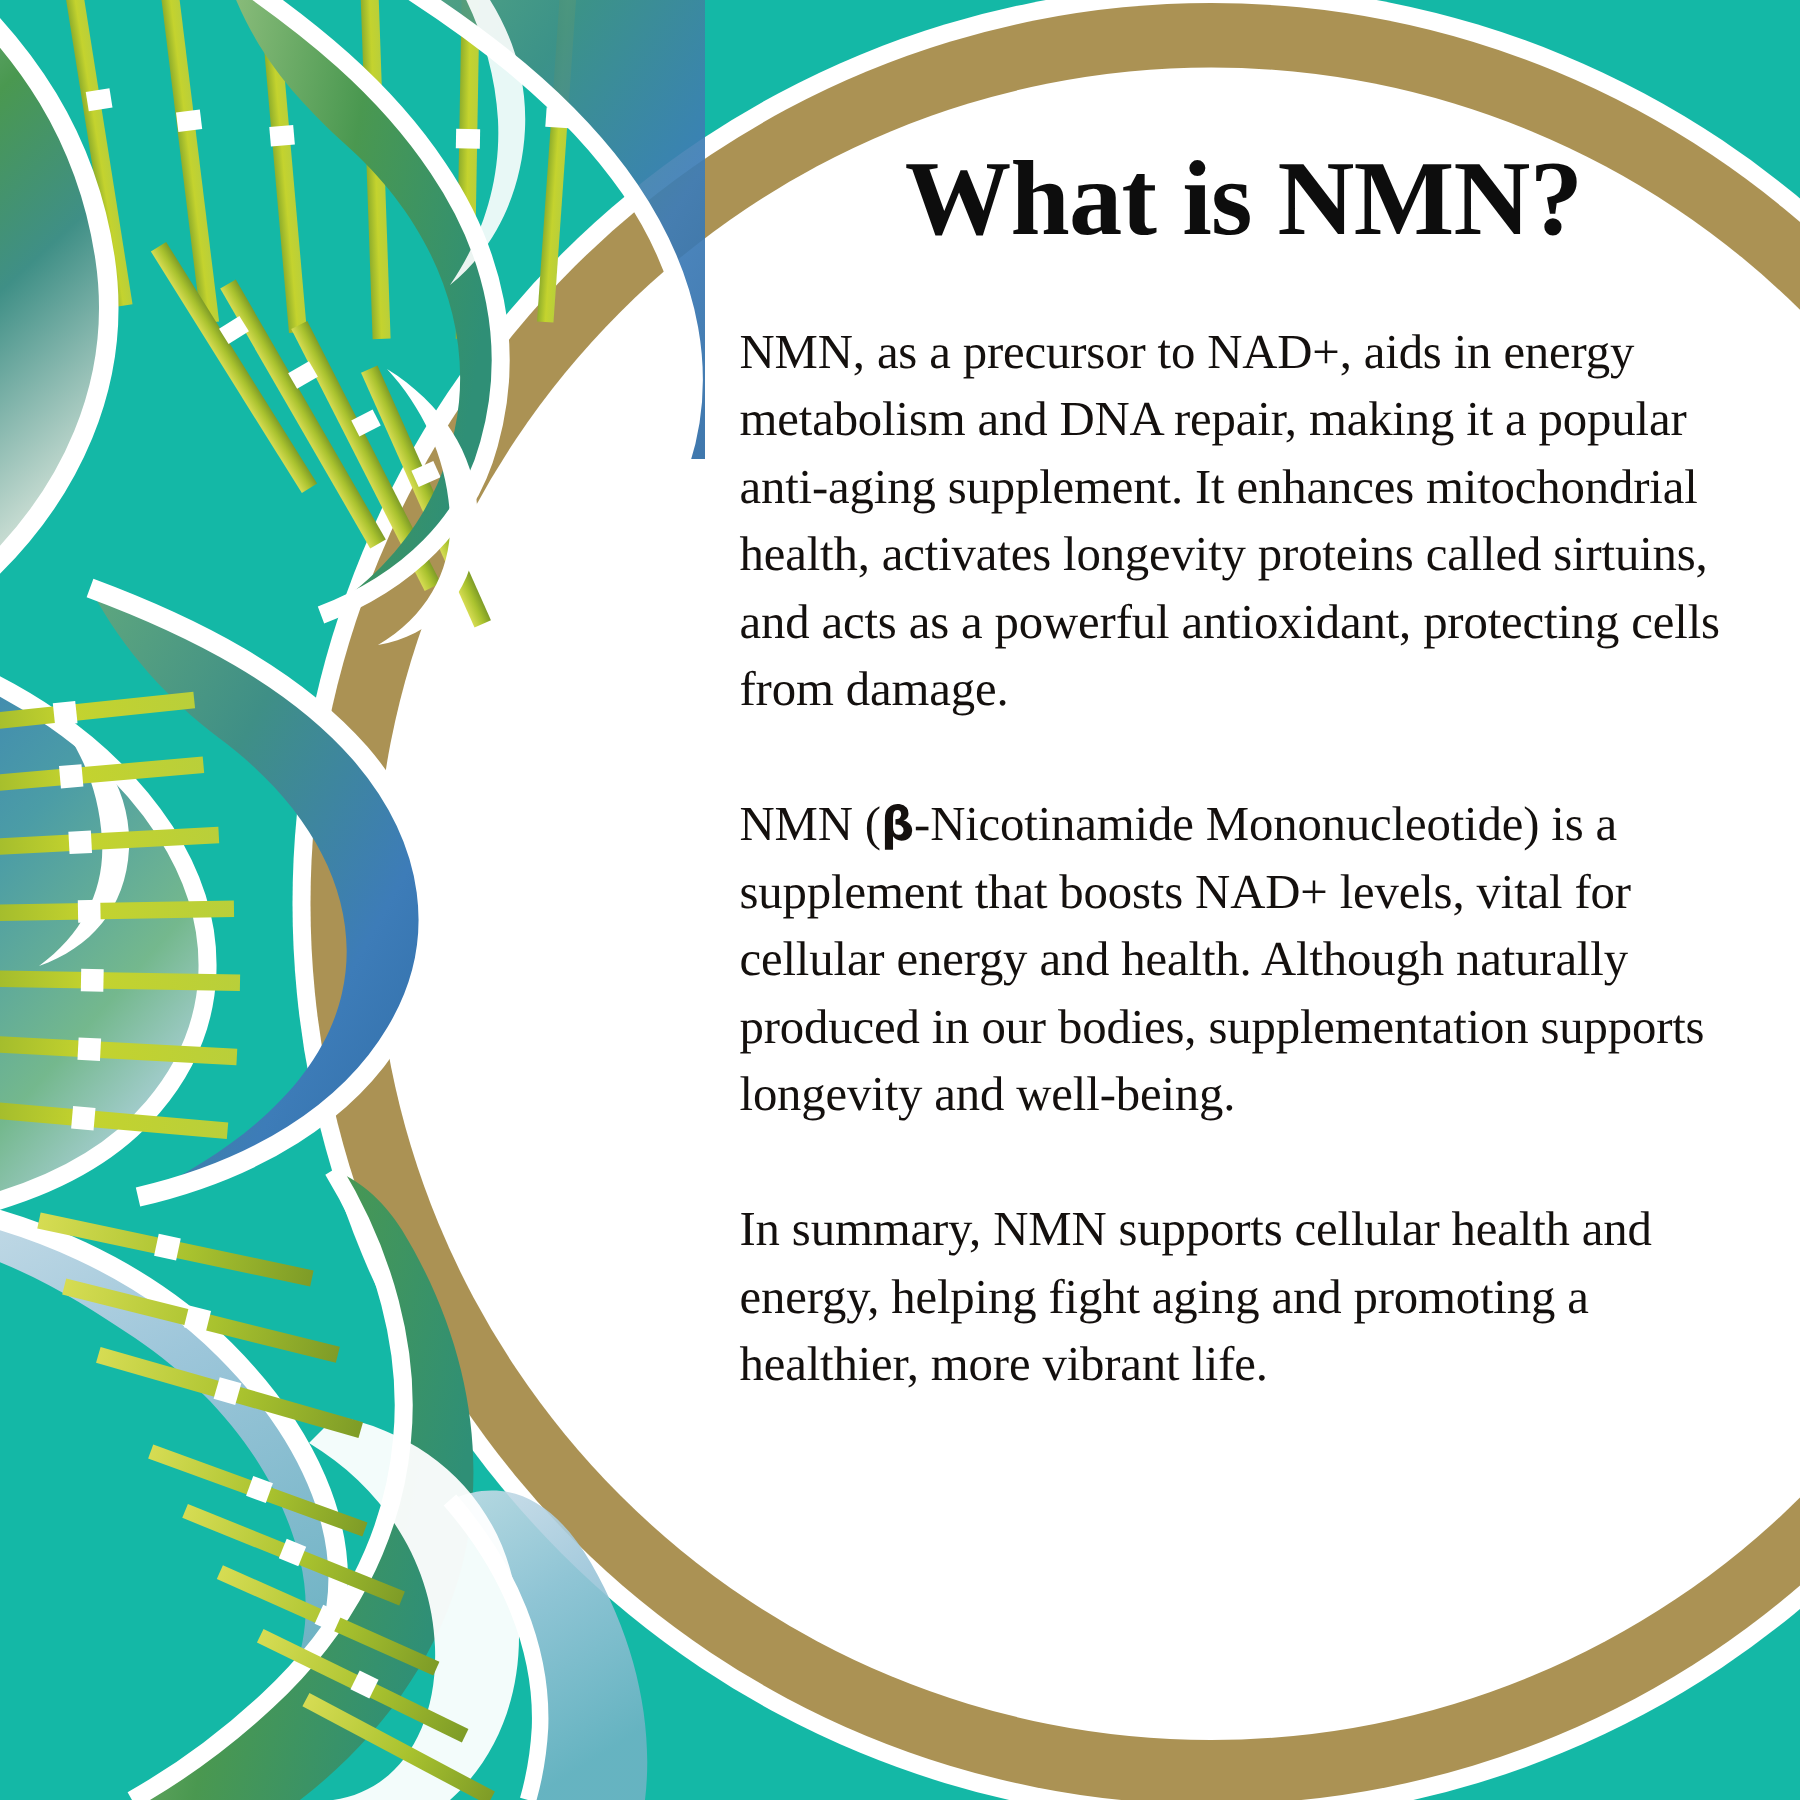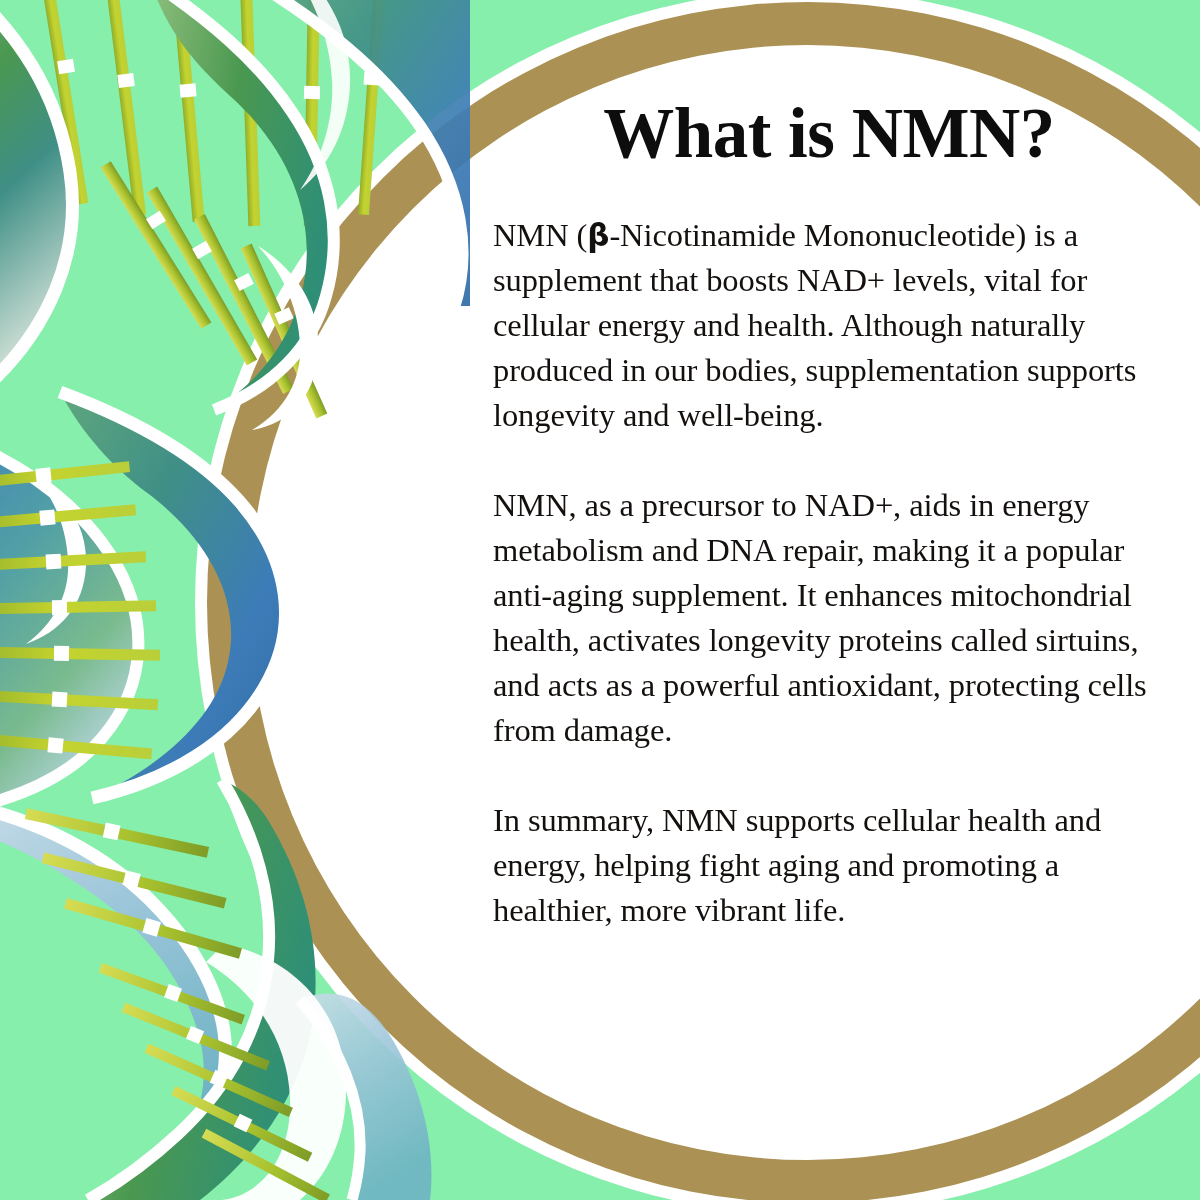--- a/index.html
+++ b/index.html
@@ -1,21 +1,21 @@
 <!DOCTYPE html>
 <html><head>
 <meta charset="utf-8">
 <style>
   html,body{margin:0;padding:0;}
   body{
     width:1200px;height:1200px;overflow:hidden;
     font-family:"Liberation Serif",serif;
     background:#ffffff;
   }
-  #poster{position:relative;width:1200px;height:1200px;overflow:hidden;background:#86efac;}
+  #poster{position:relative;width:1200px;height:1200px;overflow:hidden;background:#14b8a6;}
 
   
   .ring-outer{
     position:absolute;
     left:195px;top:-10px;
     width:1225px;height:1225px;
     border-radius:50%;
     background:#ffffff;
   }
   .ring-gold{
@@ -258,20 +258,20 @@
         <path d="M300,-20 C318,10 330,44 332,80 C334,120 322,158 300,190
                  C330,166 348,128 350,86 C352,42 334,6 312,-20 Z" fill="#ffffff" opacity="0.9"></path>
       </g>
     </svg>
   </div>
 
   <div class="content">
 
     <h1 class="title">What is NMN?</h1>
 
+    <p class="para">NMN, as a precursor to NAD+, aids in energy metabolism and DNA repair, making it a popular anti-aging supplement. It enhances mitochondrial health, activates longevity proteins called sirtuins, and acts as a powerful antioxidant, protecting cells from damage.</p>
+
     <p class="para"><span>NMN (</span><span class="beta">β</span><span>-Nicotinamide Mononucleotide) is a supplement that boosts NAD+ levels, vital for cellular energy and health. Although naturally produced in our bodies, supplementation supports longevity and well-being.</span></p>
-
-    <p class="para">NMN, as a precursor to NAD+, aids in energy metabolism and DNA repair, making it a popular anti-aging supplement. It enhances mitochondrial health, activates longevity proteins called sirtuins, and acts as a powerful antioxidant, protecting cells from damage.</p>
 
     <p class="para">In summary, NMN supports cellular health and energy, helping fight aging and promoting a healthier, more vibrant life.</p>
   </div>
 
 </div>
 
 </body></html>

